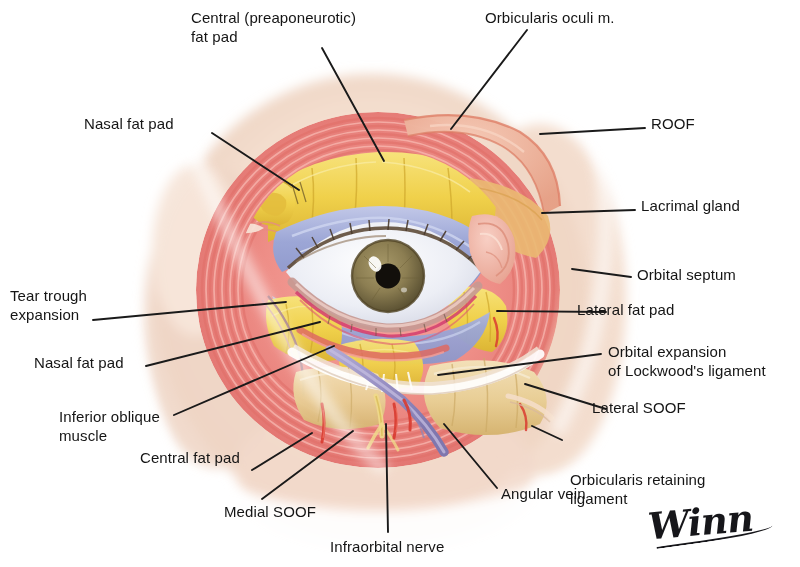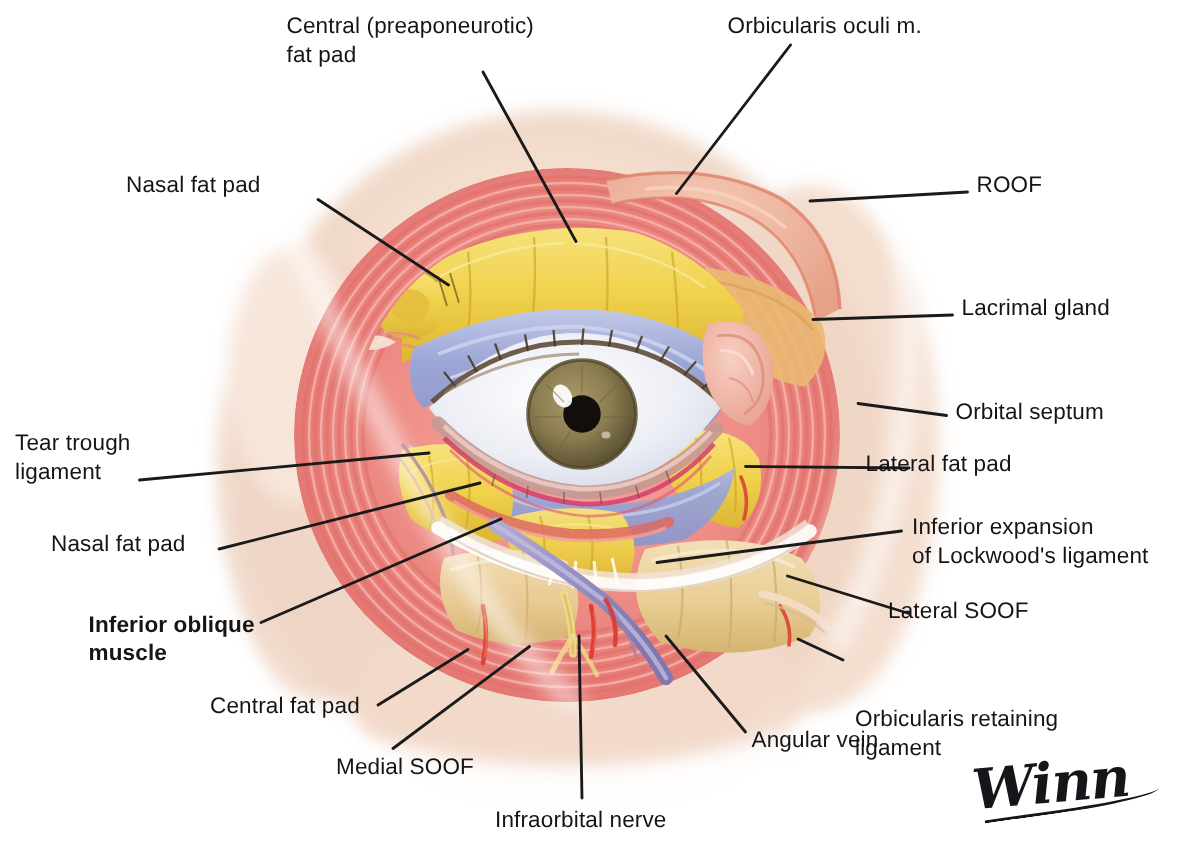--- a/index.html
+++ b/index.html
@@ -385,30 +385,30 @@
   <div id="labels">
       <div class="label l" style="left: 191px; top: 8px;">Central (preaponeurotic)
 fat pad</div>
       <div class="label l" style="left: 485px; top: 8px;">Orbicularis oculi m.</div>
       <div class="label l" style="left: 84px; top: 114px;">Nasal fat pad</div>
       <div class="label l" style="left: 651px; top: 114px;">ROOF</div>
       <div class="label l" style="left: 641px; top: 196px;">Lacrimal gland</div>
       <div class="label l" style="left: 637px; top: 265px;">Orbital septum</div>
       <div class="label l" style="left: 577px; top: 300px;">Lateral fat pad</div>
       <div class="label l" style="left: 10px; top: 286px;">Tear trough
-ligament</div>
-      <div class="label l" style="left: 608px; top: 342px;">Inferior expansion
+expansion</div>
+      <div class="label l" style="left: 608px; top: 342px;">Orbital expansion
 of Lockwood's ligament</div>
       <div class="label l" style="left: 34px; top: 353px;">Nasal fat pad</div>
       <div class="label l" style="left: 592px; top: 398px;">Lateral SOOF</div>
-      <div class="label l" style="left: 59px; top: 407px; font-weight: bold;">Inferior oblique
+      <div class="label l" style="left: 59px; top: 407px;">Inferior oblique
 muscle</div>
       <div class="label l" style="left: 570px; top: 430px; margin-top: 40px;">Orbicularis retaining
 ligament</div>
-      <div class="label l" style="left: 140px; top: 461px;">Central fat pad</div>
+      <div class="label l" style="left: 140px; top: 448px;">Central fat pad</div>
       <div class="label l" style="left: 224px; top: 502px;">Medial SOOF</div>
       <div class="label l" style="left: 501px; top: 484px;">Angular vein</div>
       <div class="label l" style="left: 330px; top: 537px; text-align: center;">Infraorbital nerve</div>
     </div>
 
   <div class="sig" style="left:648px; top:500px;">Winn</div>
 
 </div>
 
 </body></html>

